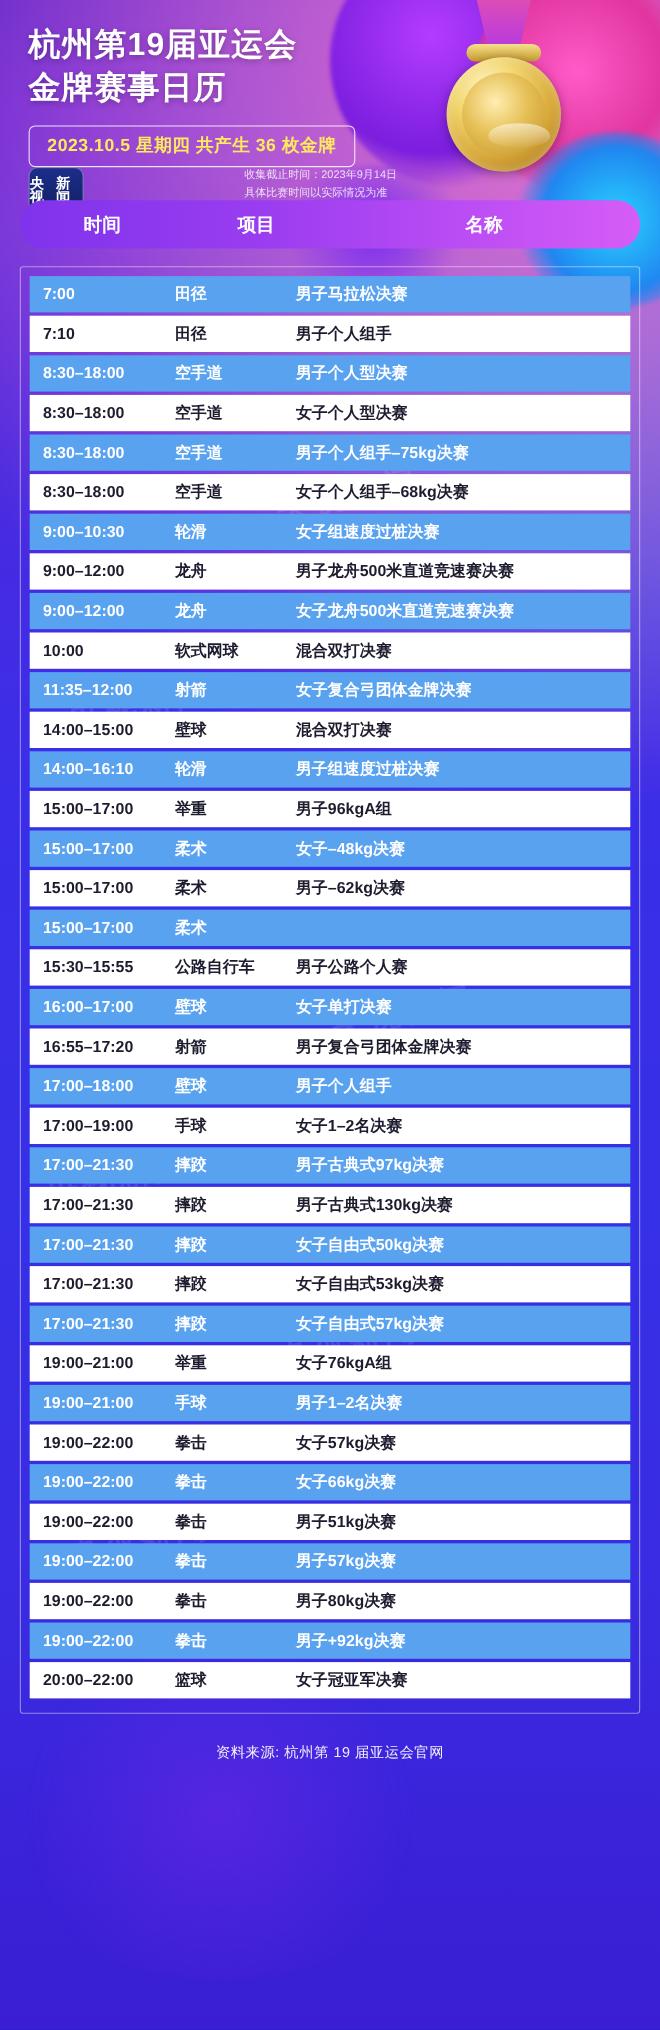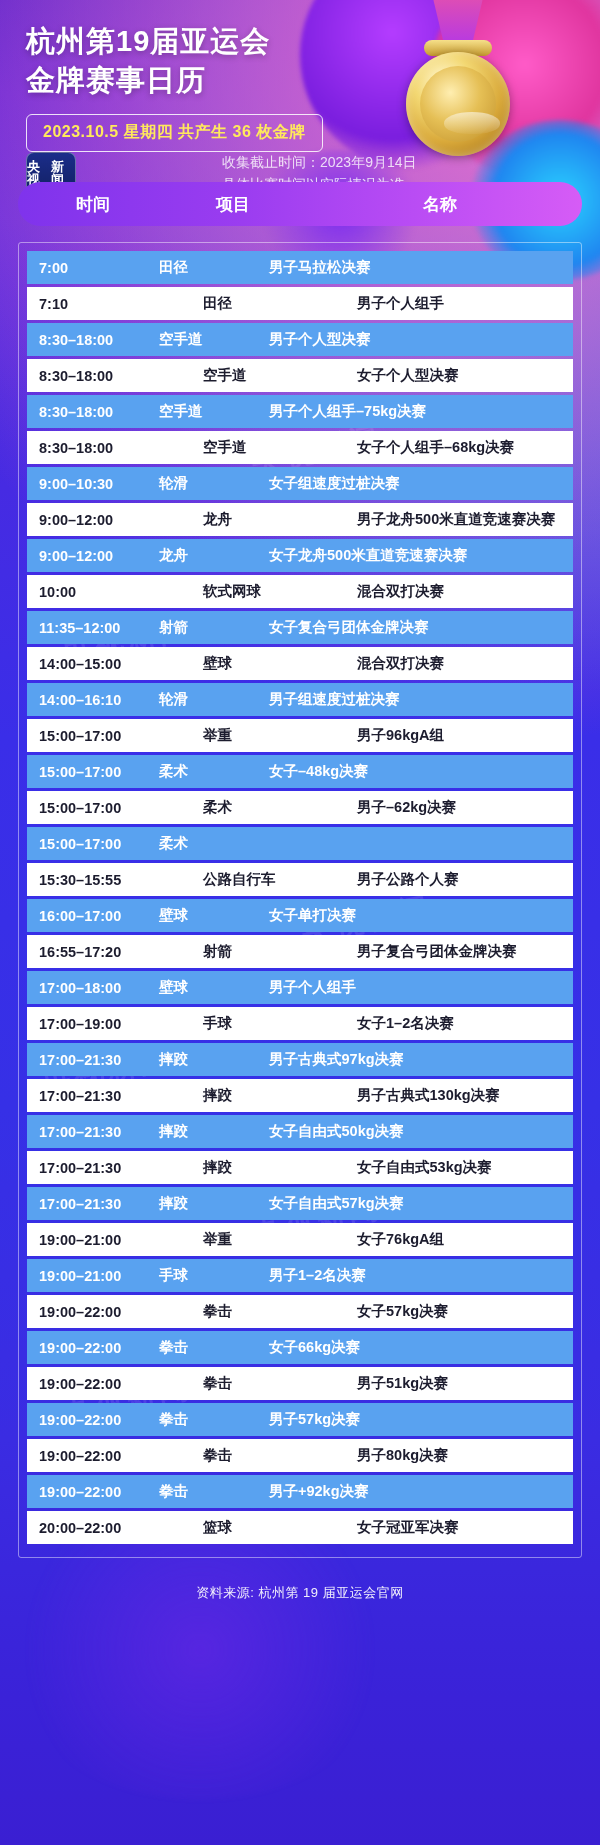--- a/index.html
+++ b/index.html
@@ -100,21 +100,21 @@
     color: #ffe95c;
     font-size: 16px;
     font-weight: 700;
     letter-spacing: 0.5px;
   }
   .note-block {
     position: absolute;
     left: 222px;
     top: 152px;
     color: rgba(255,255,255,0.80);
-    font-size: 14px;
+    font-size: 10px;
     line-height: 1.55;
     text-align: left;
   }
   .cctv-logo {
     position: absolute;
     left: 26px;
     top: 152px;
     width: 48px;
     height: 40px;
     border-radius: 8px;
@@ -168,21 +168,20 @@
     font-weight: 700;
     box-sizing: border-box;
   }
   .row.odd {
     background: #59a2f0;
     color: #ffffff;
   }
   .row.even {
     background: #ffffff;
     color: #1c1c2e;
-    gap: 44px;
   }
   .c-time { width: 120px; padding-left: 12px; }
   .c-sport { width: 110px; }
   .c-event { flex: 1; }
 
   .footer {
     position: relative;
     z-index: 5;
     margin-top: 26px;
     padding-bottom: 26px;

